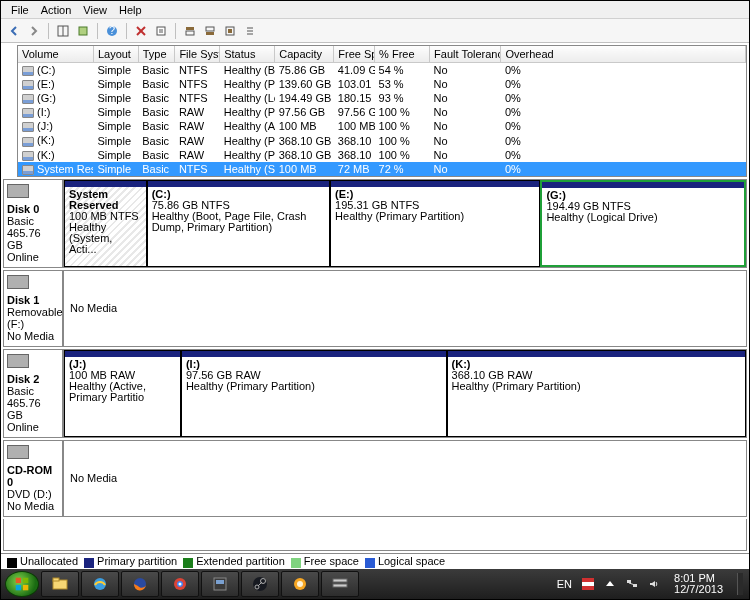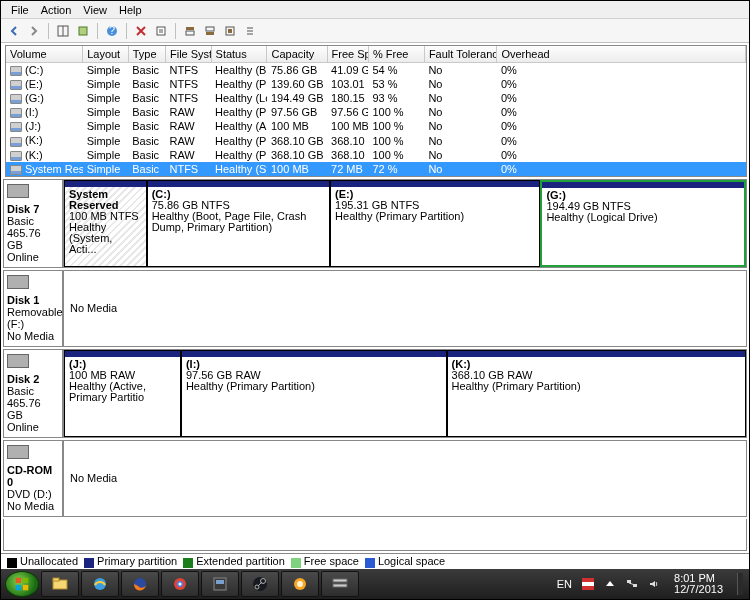--- a/index.html
+++ b/index.html
@@ -18,21 +18,21 @@
 
 .menubar { height: 18px; background: #f0f0f0; border-bottom: 1px solid #d0d0d0; display: flex; align-items: center; padding-left: 4px; }
 .menubar span { padding: 2px 6px; }
 
 
 .toolbar { height: 24px; background: #f6f6f6; border-bottom: 1px solid #c0c0c0; display: flex; align-items: center; gap: 2px; padding: 0 4px; }
 .toolbar .tbtn { width: 18px; height: 18px; display:flex; align-items:center; justify-content:center; border:1px solid transparent; }
 .toolbar .sep { width:1px; height:16px; background:#c0c0c0; margin:0 3px; }
 
 
-.voltable { border:1px solid #888; margin:2px 2px 0 4px; }
+.voltable { border:1px solid #888; margin:2px 2px 0 16px; }
 .voltable table { width:100%; border-collapse: collapse; table-layout: fixed; }
 .voltable th { background: linear-gradient(#fdfdfd,#ececec); border-right:1px solid #c9c9c9; border-bottom:1px solid #c9c9c9; text-align:left; padding:2px 4px; font-weight:normal; font-size:11px; overflow:hidden; white-space:nowrap; }
 .voltable td { padding:1px 4px; font-size:11px; white-space:nowrap; overflow:hidden; text-overflow:clip;}
 .voltable tr.sel td { background:#3399ff; color:#fff; }
 .vol-icon{ display:inline-block; width:12px; height:10px; background:#d0d0d0; border:1px solid #888; border-radius:1px; margin-right:3px; vertical-align:middle; position:relative;}
 .vol-icon::after{content:""; position:absolute; bottom:0; left:0; right:0; height:3px; background:#7a9ed6;}
 
 
 .diskarea { flex:0 0 auto; overflow:auto; }
 .diskpanel { display:flex; border:1px solid #888; margin:2px 2px 0 2px; min-height:54px; }
@@ -272,21 +272,21 @@
             <td>72 %</td>
             <td>No</td>
             <td>0%</td>
           </tr>
         </tbody>
     </table>
   </div>
 
   <div class="diskarea" id="disks">
       <div class="diskpanel">
-        <div class="diskhead"><span class="dicon"></span><div class="dname">Disk 7</div><div>Basic</div><div>465.76 GB</div><div>Online</div></div>
+        <div class="diskhead"><span class="dicon"></span><div class="dname">Disk 0</div><div>Basic</div><div>465.76 GB</div><div>Online</div></div>
         <div class="partrow">
           <div class="part sysres" style="flex: 0.12 1 0px;">
             <div class="stripe"></div>
             <div class="lbl"><b>System Reserved</b><br>100 MB NTFS<br>Healthy (System, Acti...</div>
           </div>
           <div class="part" style="flex: 0.27 1 0px;">
             <div class="stripe"></div>
             <div class="lbl"><b>(C:)</b><br>75.86 GB NTFS<br>Healthy (Boot, Page File, Crash Dump, Primary Partition)</div>
           </div>
           <div class="part" style="flex: 0.31 1 0px;">

